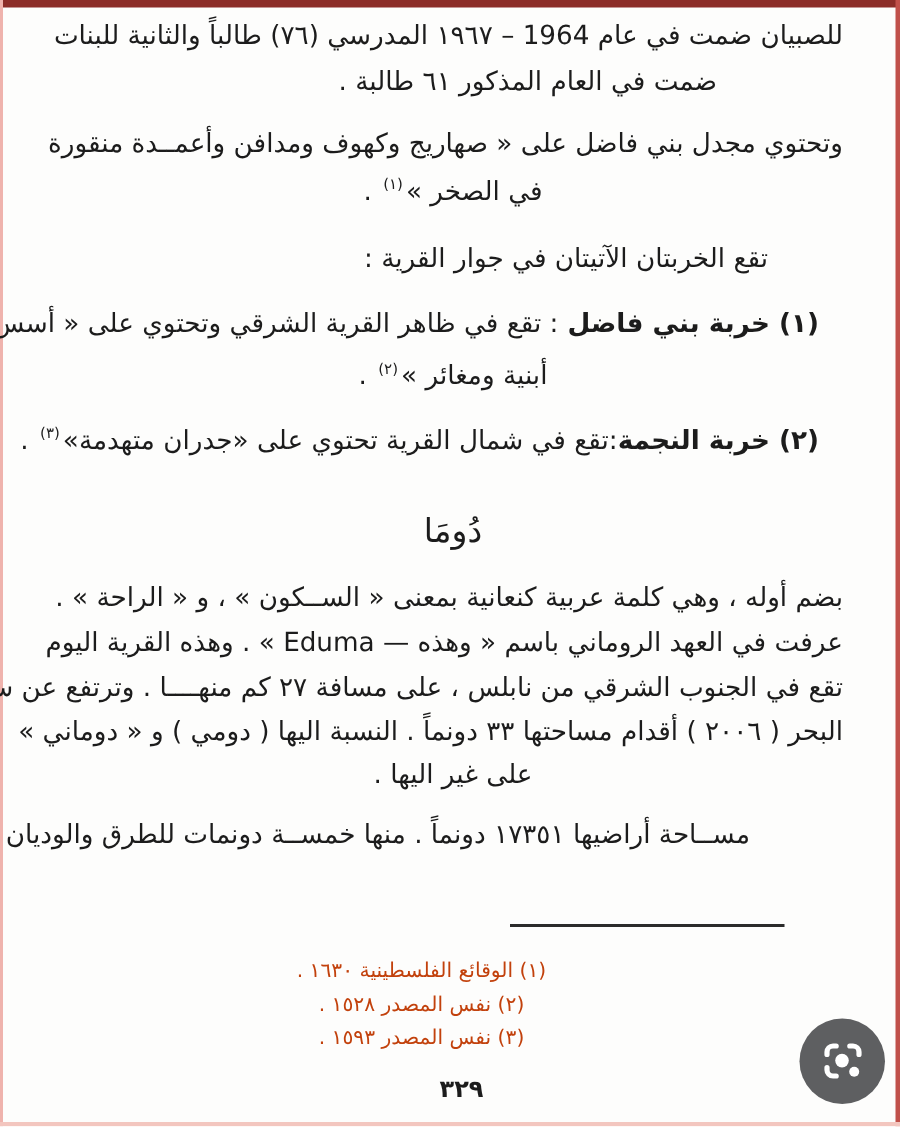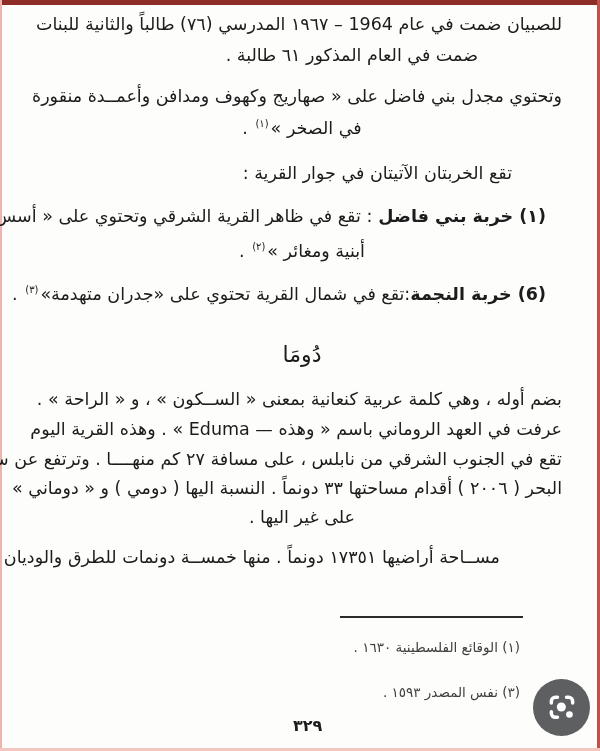--- a/index.html
+++ b/index.html
@@ -16,22 +16,22 @@
   .ln{
     position:absolute;left:42px;right:38px;direction:rtl;text-align:right;
     font-size:17.5px;line-height:1.25;white-space:nowrap;color:#1c1c1c;
   }
   .ln.left{text-align:center;}
   .ln.center{text-align:center;}
   .b{font-weight:bold;}
   sup.fn-ref{font-size:10px;line-height:0;vertical-align:super;margin:0 2px;}
   .section-title{font-size:22px;letter-spacing:1px;}
   .fn-line{
-    position:absolute;left:42px;right:80px;direction:rtl;text-align:right;
-    font-size:13.5px;line-height:1.2;white-space:nowrap;color:#404040;
+    position:absolute;left:42px;right:80px;direction:rtl;text-align:center;
+    font-size:13.5px;line-height:1.2;white-space:nowrap;color:#c2410c;
   }
   .fn-sep{position:absolute;top:616px;left:340px;width:183px;height:2px;background:#2b2b2b;}
   .page-number{position:absolute;top:716px;left:293px;font-size:16px;font-weight:bold;direction:rtl;}
   
   .lens-btn{
     position:absolute;top:679px;left:533px;width:57px;height:57px;border-radius:50%;
     background:#5e5f61;border:none;display:flex;align-items:center;justify-content:center;
     cursor:pointer;padding:0;
   }
   .lens-btn svg{display:block;}
@@ -57,35 +57,36 @@
   <div class="ln" style="top:163px;padding-right:50px;">تقع الخربتان الآتيتان في جوار القرية :</div>
 
   <div class="ln" style="top:206px;padding-right:16px;">
     <span class="b">(١) خربة بني فاضل </span><span>: تقع في ظاهر القرية الشرقي  وتحتوي على « أسس</span>
   </div>
   <div class="ln left" style="top:241px;">
     <span>أبنية ومغائر »</span><sup class="fn-ref">(٢)</sup><span> .</span>
   </div>
 
   <div class="ln" style="top:284px;padding-right:16px;">
-    <span class="b">(6) خربة النجمة</span><span>:تقع في شمال القرية تحتوي على «جدران متهدمة»</span><sup class="fn-ref">(٣)</sup><span> .</span>
+    <span class="b">(٢) خربة النجمة</span><span>:تقع في شمال القرية تحتوي على «جدران متهدمة»</span><sup class="fn-ref">(٣)</sup><span> .</span>
   </div>
 
   <div class="ln center section-title" style="top:341px;">دُومَا</div>
 
   <div class="ln" style="top:389px;">بضم أوله ، وهي كلمة عربية كنعانية بمعنى « الســكون » ، و « الراحة » .</div>
   <div class="ln" style="top:419px;">عرفت في العهد الروماني باسم « وهذه —  Eduma  » . وهذه القرية اليوم</div>
   <div class="ln" style="top:449px;">تقع في الجنوب الشرقي من نابلس ، على مسافة ٢٧ كم منهــــا . وترتفع عن سطح</div>
   <div class="ln" style="top:478px;">البحر ( ٢٠٠٦ ) أقدام مساحتها ٣٣ دونماً . النسبة اليها ( دومي ) و « دوماني »</div>
   <div class="ln left" style="top:507px;">على غير اليها .</div>
 
   <div class="ln" style="top:547px;padding-right:62px;">مســاحة أراضيها ١٧٣٥١ دونماً .  منها خمســة دونمات للطرق والوديان .</div>
 
   <div class="fn-sep"></div>
   <div class="fn-line" style="top:639px;">(١) الوقائع الفلسطينية ١٦٣٠ .</div>
+  <div class="fn-line" style="top:662px;">(٢) نفس المصدر ١٥٢٨ .</div>
   <div class="fn-line" style="top:684px;">(٣) نفس المصدر ١٥٩٣ .</div>
 
   <div class="page-number">٣٢٩</div>
 
   <button class="lens-btn" type="button">
     <span>
       <svg width="32" height="32" viewBox="0 0 24 24" fill="none" stroke="#ffffff" stroke-width="2.6" stroke-linecap="round" stroke-linejoin="round">
         <path d="M4 8.2 V7 a3 3 0 0 1 3-3 h1.6"></path>
         <path d="M15.4 4 H17 a3 3 0 0 1 3 3 v1.2"></path>
         <path d="M4 14.8 V16 a3 3 0 0 0 3 3 h1.6"></path>

